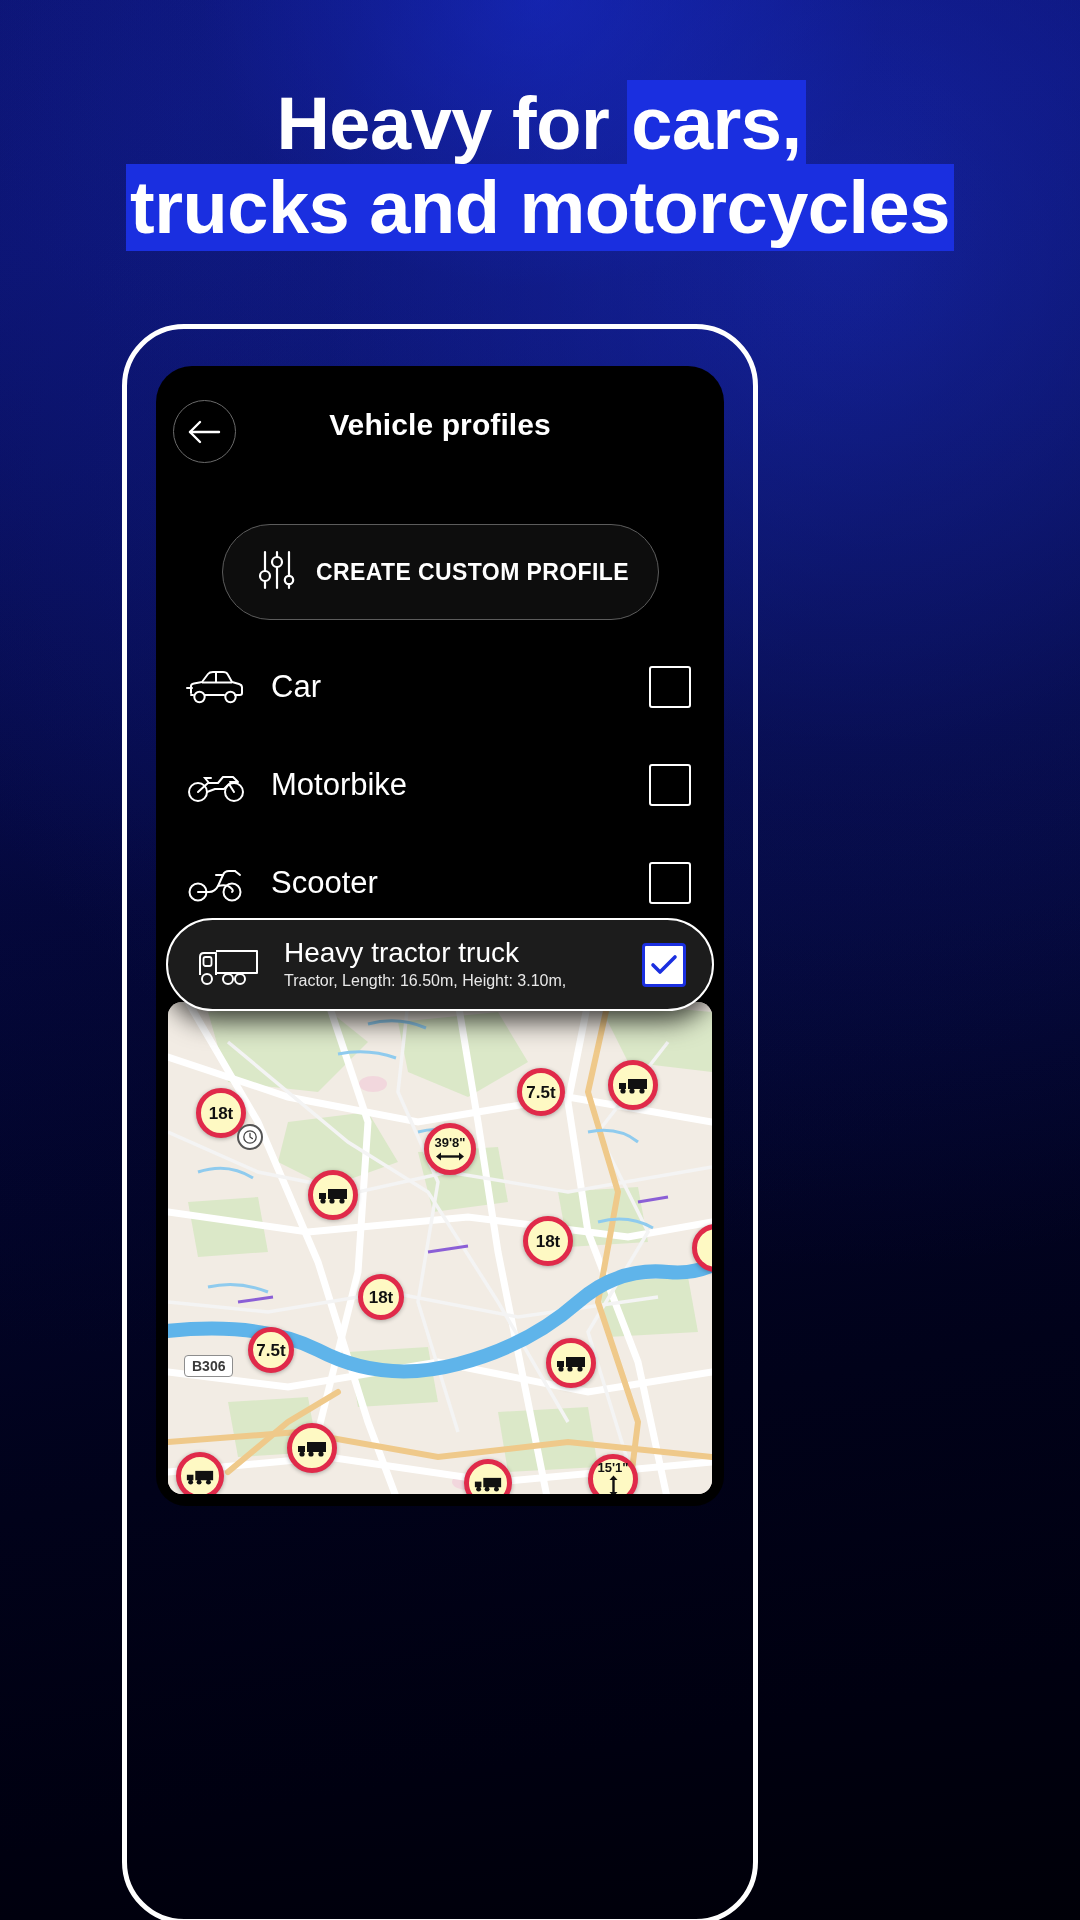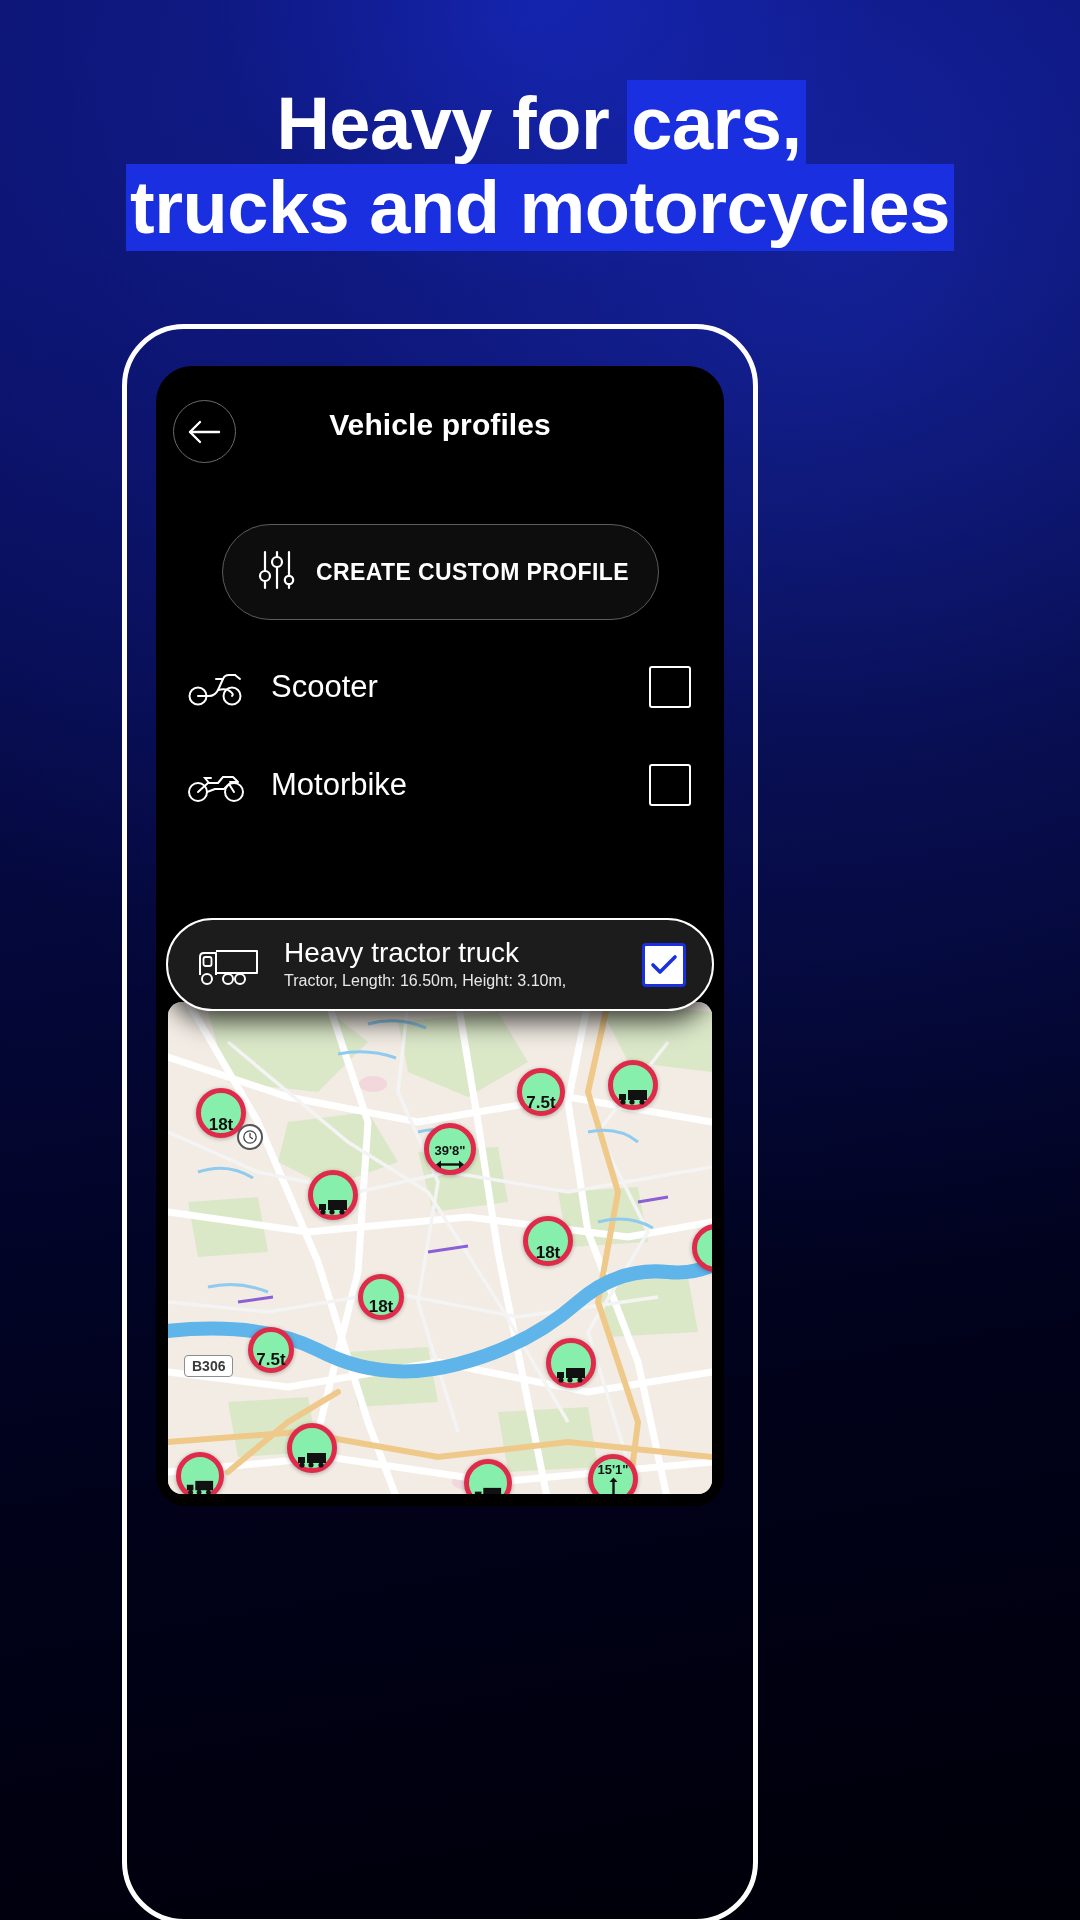--- a/index.html
+++ b/index.html
@@ -166,24 +166,24 @@
     left:12px; right:12px; bottom:12px;
     top:636px;
     border-radius:14px;
     overflow:hidden;
     background:#efe9e2;
   }
   #map-canvas { position:absolute; inset:0; }
   .sign {
     position:absolute;
     border-radius:50%;
-    background:#86efac;
+    background:#fef9c3;
     border:5px solid #e02a4a;
     display:flex; flex-direction:column;
-    align-items:center; justify-content:flex-end;
+    align-items:center; justify-content:center;
     color:#111;
     font-weight:700;
     box-shadow:0 1px 4px rgba(0,0,0,0.3);
   }
   .sign-t { font-size:17px; line-height:1; }
   .sign-w { font-size:13px; line-height:1; }
   .clock-badge {
     position:absolute;
     width:26px; height:26px;
     border-radius:50%;
@@ -239,47 +239,61 @@
         <circle cx="7" cy="28" r="5" fill="#0d0d0d" stroke="#fff" stroke-width="2.2"></circle>
         <circle cx="19" cy="14" r="5" fill="#0d0d0d" stroke="#fff" stroke-width="2.2"></circle>
         <circle cx="31" cy="32" r="4.2" fill="#0d0d0d" stroke="#fff" stroke-width="2.2"></circle>
       </svg>
     </span>
     <span class="lbl">CREATE CUSTOM PROFILE</span>
   </div>
 
   <div id="vehicle-list">
 
+    <div class="v-row">
+      <span class="v-icon">
+        <svg width="62" height="40" viewBox="0 0 62 40">
+          <path d="M6 26 L6 19 Q6 17 9 16.5 L17 15 L23 7 Q24.5 5 28 5 L38 5 Q41.5 5 42.5 7 L47 15 L54 17 Q57 17.8 57 20.5 L57 26 Q57 28 55 28 L50 28 M20 28 L39 28 M8 28 L6 28" stroke="#fff" stroke-width="2" fill="none" stroke-linecap="round" stroke-linejoin="round"></path>
+          <line x1="31" y1="6" x2="31" y2="15.4" stroke="#fff" stroke-width="2"></line>
+          <line x1="17" y1="15.5" x2="47" y2="15.5" stroke="#fff" stroke-width="2"></line>
+          <circle cx="14.5" cy="30" r="5.2" stroke="#fff" stroke-width="2" fill="none"></circle>
+          <circle cx="45.5" cy="30" r="5.2" stroke="#fff" stroke-width="2" fill="none"></circle>
+          <line x1="2" y1="21" x2="7" y2="21" stroke="#fff" stroke-width="2" stroke-linecap="round"></line>
+        </svg>
+      </span>
+      <span class="v-label">Car</span>
+      <span class="v-check"></span>
+    </div>
+
+    <div class="v-row">
+      <span class="v-icon">
+        <svg width="62" height="40" viewBox="0 0 62 40">
+          <circle cx="13" cy="27" r="9" stroke="#fff" stroke-width="2" fill="none"></circle>
+          <circle cx="49" cy="27" r="9" stroke="#fff" stroke-width="2" fill="none"></circle>
+          <path d="M13 27 L23 18 L33 18 L38 12 L48 12 L53 17 L45 17" stroke="#fff" stroke-width="2" fill="none" stroke-linecap="round" stroke-linejoin="round"></path>
+          <path d="M22 27 L30 24 L39 24 L44 19 L49 27" stroke="#fff" stroke-width="2" fill="none" stroke-linecap="round" stroke-linejoin="round"></path>
+          <path d="M24 18 L20 13 L26 13" stroke="#fff" stroke-width="2" fill="none" stroke-linecap="round"></path>
+        </svg>
+      </span>
+      <span class="v-label">Motorbike</span>
+      <span class="v-check"></span>
+    </div>
 
     <div class="v-row">
       <span class="v-icon">
         <svg width="62" height="42" viewBox="0 0 62 42">
           <circle cx="13" cy="30" r="8.5" stroke="#fff" stroke-width="2" fill="none"></circle>
           <circle cx="47" cy="30" r="8.5" stroke="#fff" stroke-width="2" fill="none"></circle>
           <path d="M13 30 L24 30 Q30 30 33 24 L38 13 Q39.5 9 44 9 L50 9" stroke="#fff" stroke-width="2" fill="none" stroke-linecap="round" stroke-linejoin="round"></path>
           <path d="M33 24 Q42 22 46 26 Q49 28.5 47 30" stroke="#fff" stroke-width="2" fill="none" stroke-linecap="round" stroke-linejoin="round"></path>
           <path d="M38 13 L31 13" stroke="#fff" stroke-width="2" stroke-linecap="round"></path>
           <path d="M50 9 L55 13" stroke="#fff" stroke-width="2" stroke-linecap="round"></path>
         </svg>
       </span>
       <span class="v-label">Scooter</span>
-      <span class="v-check"></span>
-    </div>
-
-    <div class="v-row">
-      <span class="v-icon">
-        <svg width="62" height="40" viewBox="0 0 62 40">
-          <circle cx="13" cy="27" r="9" stroke="#fff" stroke-width="2" fill="none"></circle>
-          <circle cx="49" cy="27" r="9" stroke="#fff" stroke-width="2" fill="none"></circle>
-          <path d="M13 27 L23 18 L33 18 L38 12 L48 12 L53 17 L45 17" stroke="#fff" stroke-width="2" fill="none" stroke-linecap="round" stroke-linejoin="round"></path>
-          <path d="M22 27 L30 24 L39 24 L44 19 L49 27" stroke="#fff" stroke-width="2" fill="none" stroke-linecap="round" stroke-linejoin="round"></path>
-          <path d="M24 18 L20 13 L26 13" stroke="#fff" stroke-width="2" fill="none" stroke-linecap="round"></path>
-        </svg>
-      </span>
-      <span class="v-label">Motorbike</span>
       <span class="v-check"></span>
     </div>
   </div>
 
   <div id="row-truck">
     <span class="t-icon">
       <svg width="68" height="46" viewBox="0 0 68 46">
         <path d="M5 33 L5 15 Q5 11 9 11 L21 11 L21 33" stroke="#fff" stroke-width="2" fill="none" stroke-linejoin="round"></path>
         <rect x="8.5" y="15" width="8" height="9" rx="2" stroke="#fff" stroke-width="1.8" fill="none"></rect>
         <path d="M21 9 L62 9 L62 31 L21 31" stroke="#fff" stroke-width="2" fill="none" stroke-linejoin="round"></path>

